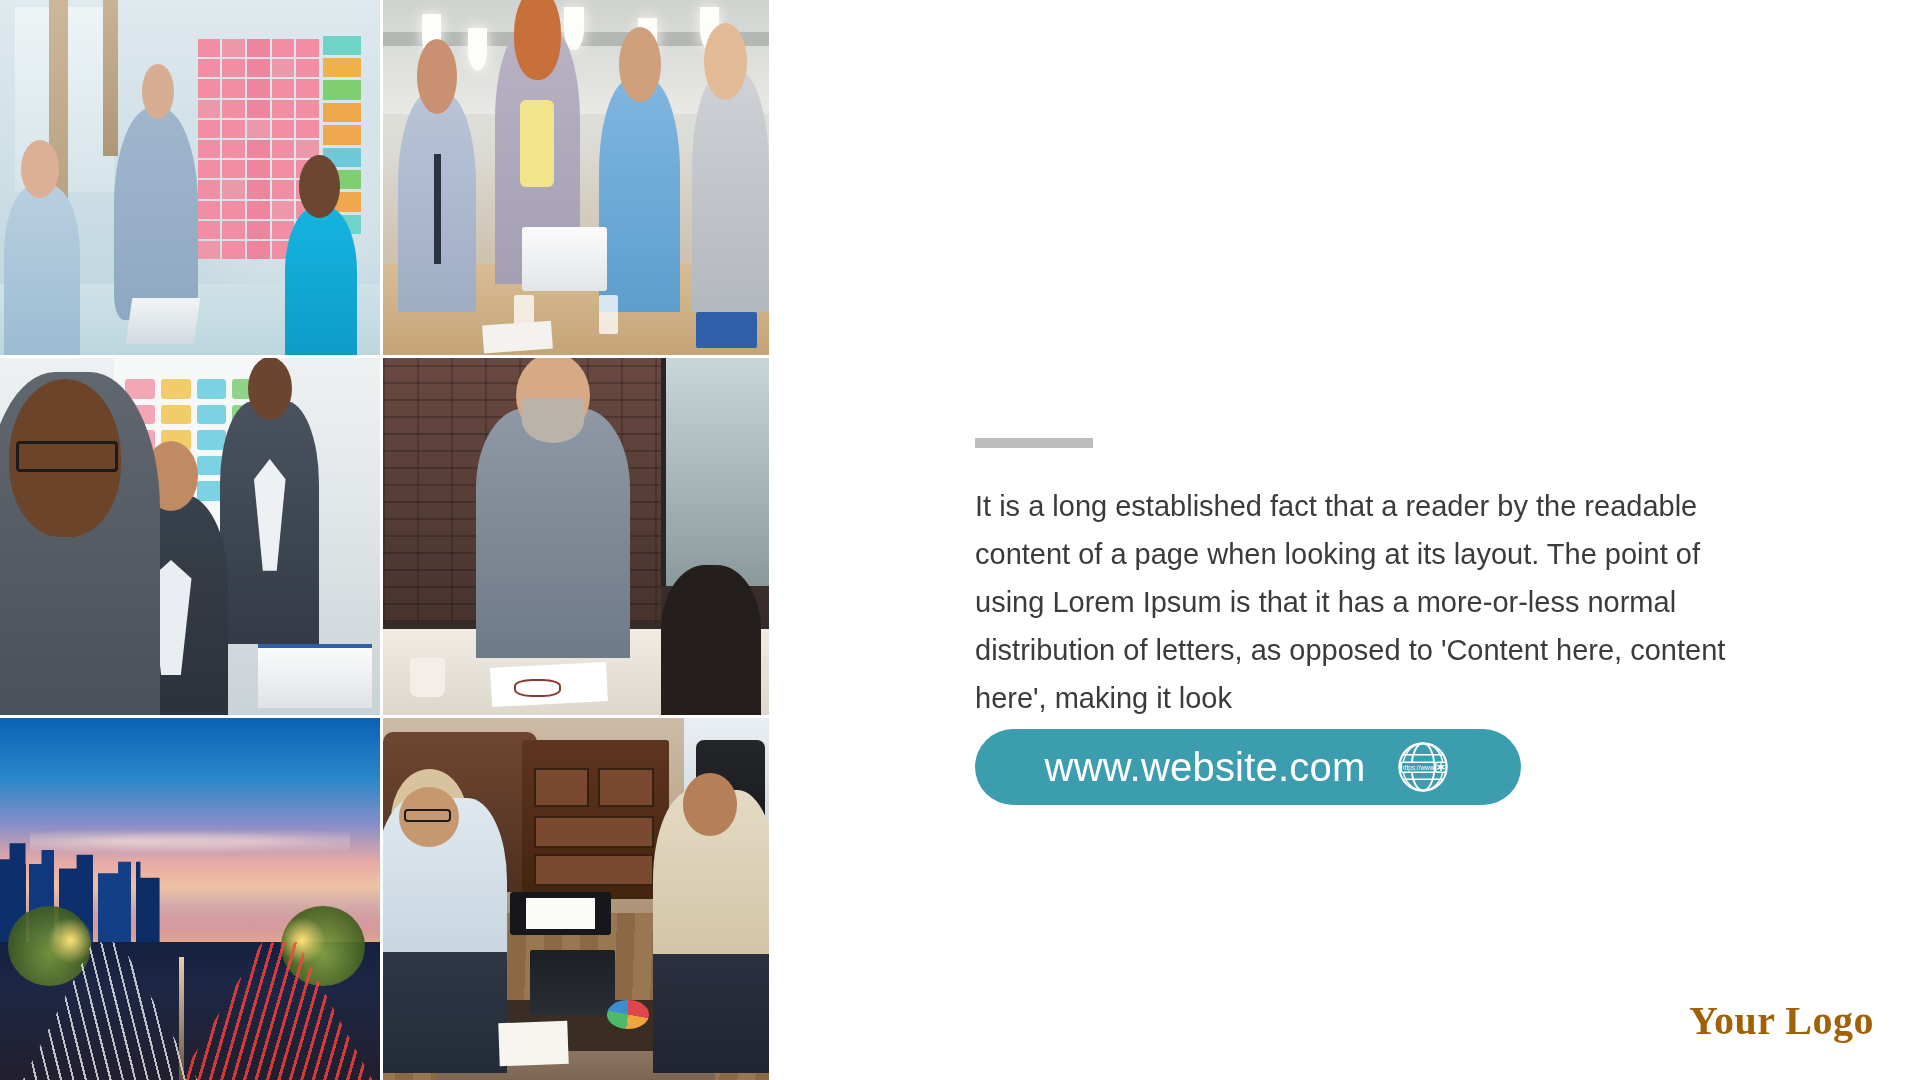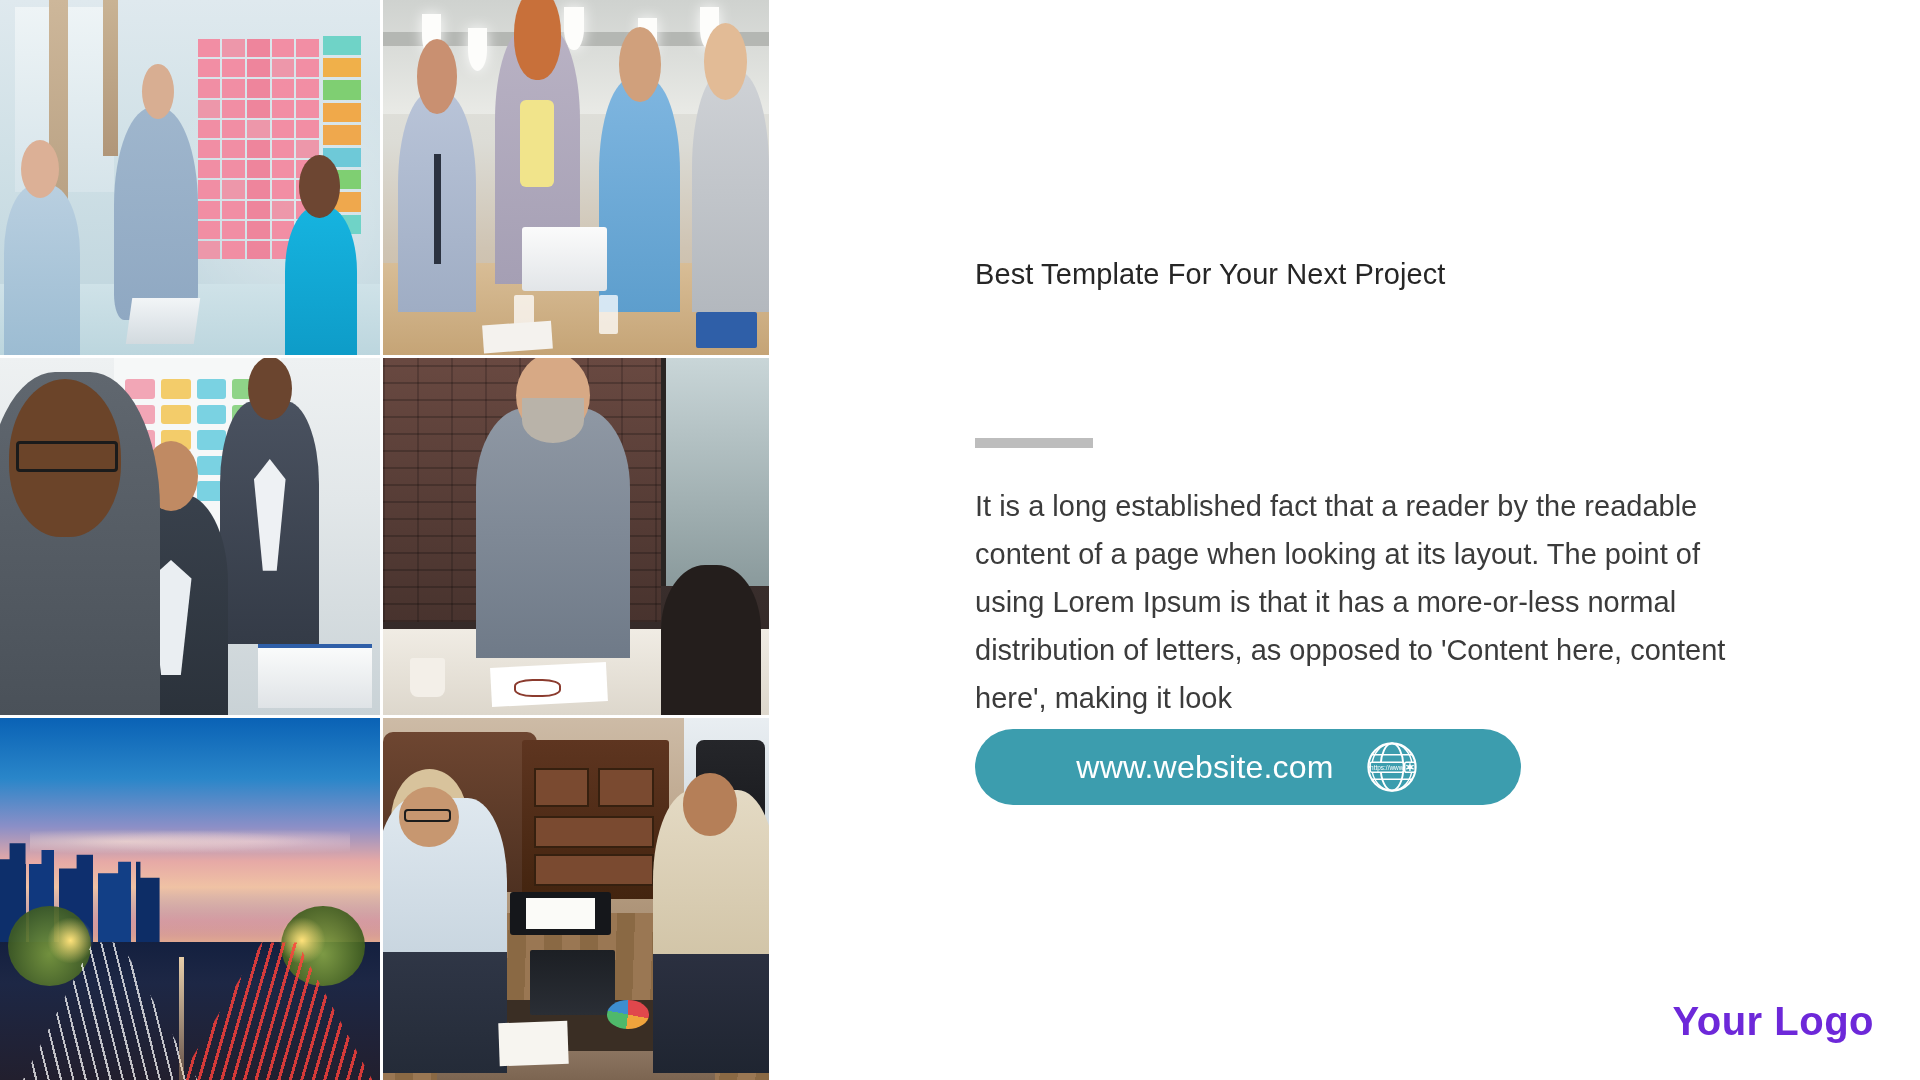--- a/index.html
+++ b/index.html
@@ -283,28 +283,28 @@
     font-size:29px; color:#3b3b3b; line-height:48px; font-weight:400;
   }
   .cta{
     position:absolute; left:0; top:729px;
     width:546px; height:76px;
     background:#3c9dae; border-radius:38px; border:none;
     display:flex; align-items:center; justify-content:center; gap:30px;
     cursor:pointer; padding:0 20px;
   }
   .cta-label{
-    font-size:32px; color:#ffffff; font-weight:400; letter-spacing:.2px;
+    font-size:40px; color:#ffffff; font-weight:400; letter-spacing:.2px;
     white-space:nowrap;
   }
   .globe-icon{ width:56px; height:56px; flex:0 0 56px; display:block; }
   .logo{
     position:absolute; right:46px; bottom:36px;
-    font-size:40px; font-weight:bold; color:#6d28d9;
-    letter-spacing:.5px; white-space:nowrap;
+    font-size:40px; font-weight:bold; color:#a16207;
+    letter-spacing:.5px; white-space:nowrap;font-family:Liberation Serif, serif;
   }
 </style>
 </head>
 <body>
 
 <div class="collage">
 
   <div class="cell gutter-r gutter-b">
     <div class="photo p1">
       <div class="win"></div>
@@ -516,21 +516,20 @@
       <div class="pie"></div>
         <div class="doc"></div>
     </div>
 
   </div>
 
 </div>
 
 <div class="content">
 
-  <div class="eyebrow">Best Template For Your Next Project</div>
 
 
   <div class="divider"></div>
 
   <p class="para">It is a long established fact that a reader by the readable content of a page when looking at its layout. The point of using Lorem Ipsum is that it has a more-or-less normal distribution of letters, as opposed to 'Content here, content here', making it look</p>
 
   <button class="cta">
     <span class="cta-label">www.website.com</span>
     <span class="globe-icon">
       <svg viewBox="0 0 64 64" width="56" height="56" aria-hidden="true">

